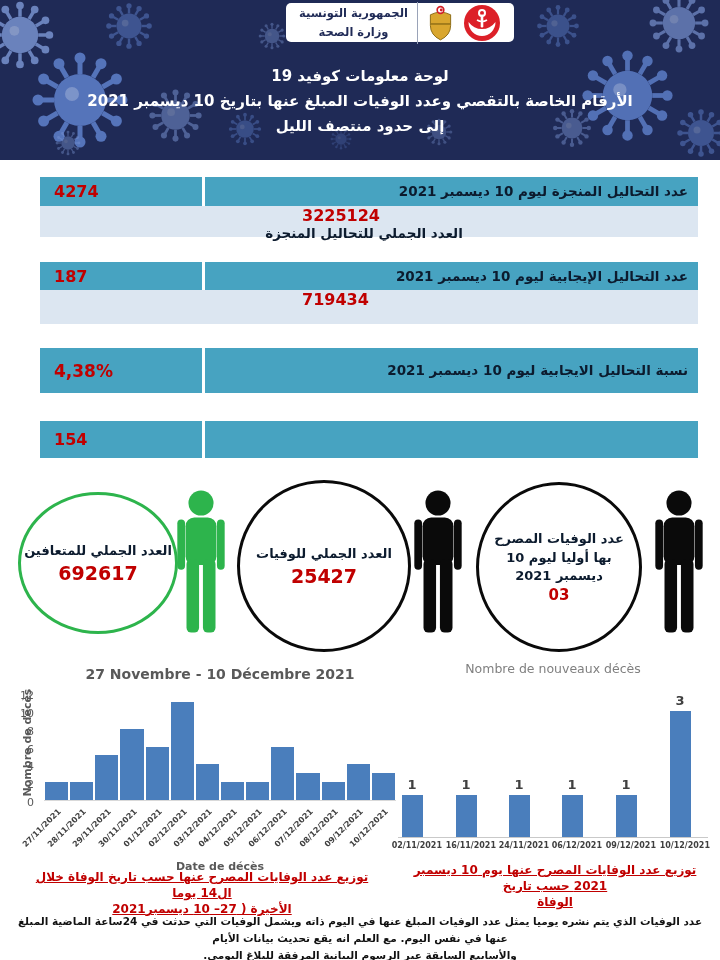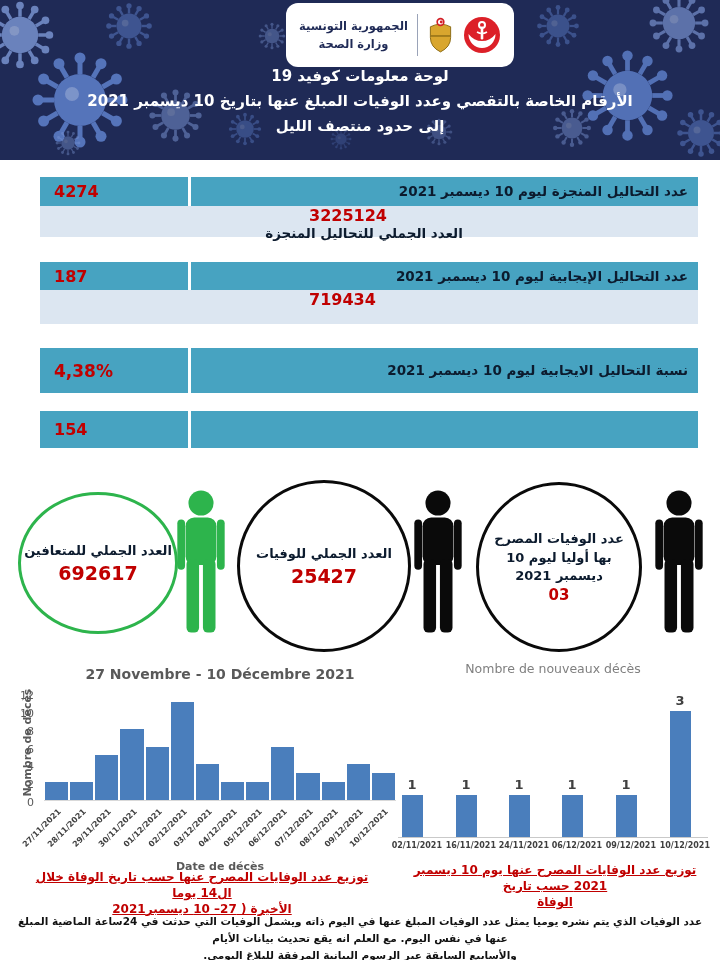--- a/index.html
+++ b/index.html
@@ -3,32 +3,32 @@
 <meta charset="utf-8">
 <style>
   html,body{margin:0;padding:0;background:#fff;}
   .page{position:relative;width:720px;height:960px;background:#ffffff;overflow:hidden;
         font-family:"DejaVu Sans",sans-serif;}
 
   
   .header{position:absolute;left:0;top:0;width:720px;height:160px;background:#1f2a56;overflow:hidden;}
   #virus-layer{position:absolute;inset:0;}
   #virus-layer svg{position:absolute;}
-  .logobox{position:absolute;left:286px;top:3px;width:228px;height:64px;background:#fff;
-           border-radius:12px;display:flex;align-items:center;justify-content:center;gap:9px;padding:0 8px;box-sizing:border-box;}
+  .logobox{position:absolute;left:286px;top:3px;width:228px;height:39px;background:#fff;
+           border-radius:5px;display:flex;align-items:center;justify-content:center;gap:9px;padding:0 8px;box-sizing:border-box;}
   .mtxt{direction:rtl;text-align:center;color:#1f2a56;font-weight:bold;font-size:11.5px;line-height:1.6;}
   .vdiv{width:1px;height:42px;background:#9aa3b8;}
   .titles{position:absolute;left:0;top:64px;width:720px;text-align:center;color:#ffffff;
           font-weight:bold;font-size:15px;line-height:25px;direction:rtl;}
 
   
   .srow{position:absolute;left:40px;width:658px;display:flex;align-items:center;}
   .srow.teal{background:#47a3c1;}
   .srow.light{background:#dce6f1;flex-direction:column;}
-  .sval{width:148px;padding-left:14px;color:#c00000;font-weight:bold;font-size:16px;box-sizing:border-box;}
+  .sval{width:162px;padding-left:14px;color:#c00000;font-weight:bold;font-size:16px;box-sizing:border-box;}
   .sdiv{width:3px;align-self:stretch;background:#ffffff;}
   .slab{flex:1;direction:rtl;text-align:right;padding-right:10px;color:#0c1b2e;font-weight:bold;font-size:13.5px;line-height:1.25;}
 
   
   .circ{position:absolute;border-radius:50%;display:flex;flex-direction:column;align-items:center;
         justify-content:center;text-align:center;direction:rtl;box-sizing:border-box;background:#fff;}
   .circ .clab{color:#0c1b2e;font-weight:bold;font-size:13px;line-height:1.45;}
   .circ .cval{color:#c00000;font-weight:bold;font-size:19px;margin-top:2px;}
   .circ.green{border:3px solid #2db44c;margin-left:8px;}
   .circ.black{border:3px solid #0a0a0a;}
@@ -507,21 +507,21 @@
   </div>
   <div class="srow light" style="top:290px;height:34px">
     <div class="sval">719434</div>
     <div class="sdiv"></div>
   </div>
   <div class="srow teal" style="top:348px;height:45px">
     <div class="sval" style="font-size:17px">4,38%</div>
     <div class="sdiv"></div>
     <div class="slab">نسبة التحاليل الايجابية ليوم 10 ديسمبر 2021</div>
   </div>
-  <div class="srow teal" style="top:411px;height:37px">
+  <div class="srow teal" style="top:421px;height:37px">
     <div class="sval">154</div>
     <div class="sdiv"></div>
   </div>
 
   <div class="circ green" style="left:10px;top:492px;width:160px;height:142px;">
     <div class="clab">العدد الجملي للمتعافين</div>
     <div class="cval">692617</div>
   </div>
 
   <svg class="person" style="left:172px;top:489px;color:#2db44c" width="58" height="146" viewBox="0 0 60 150">

